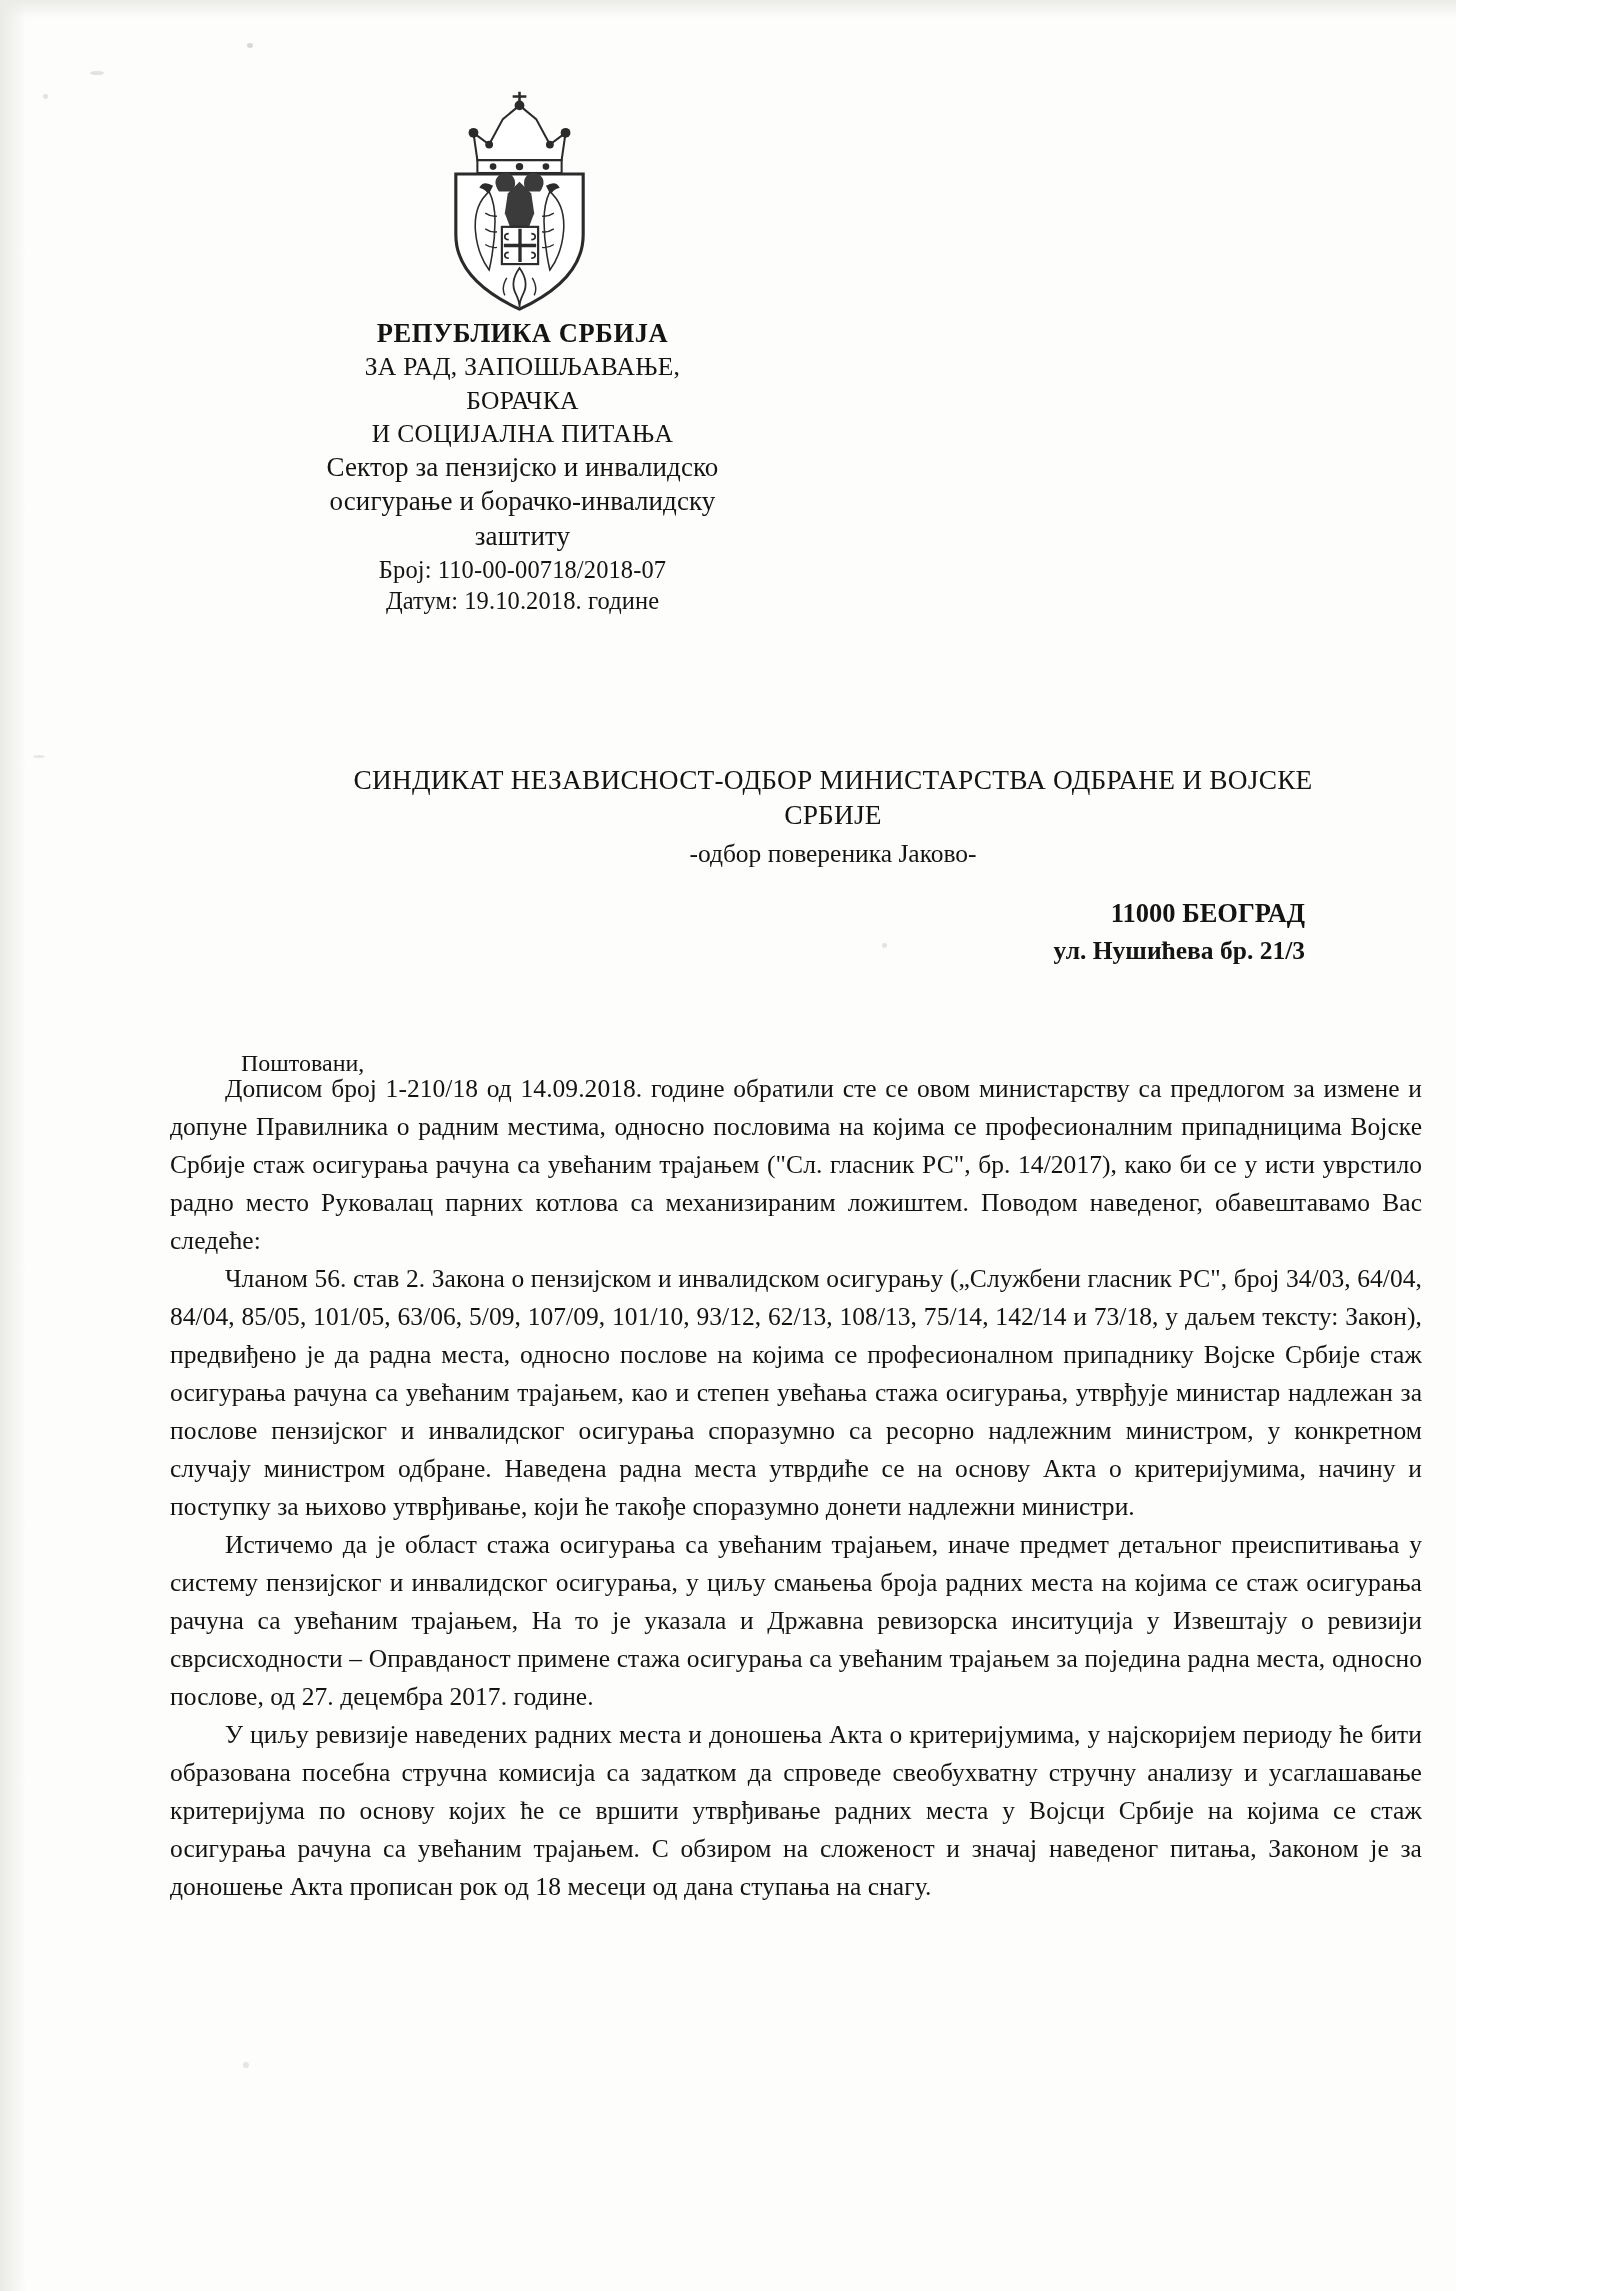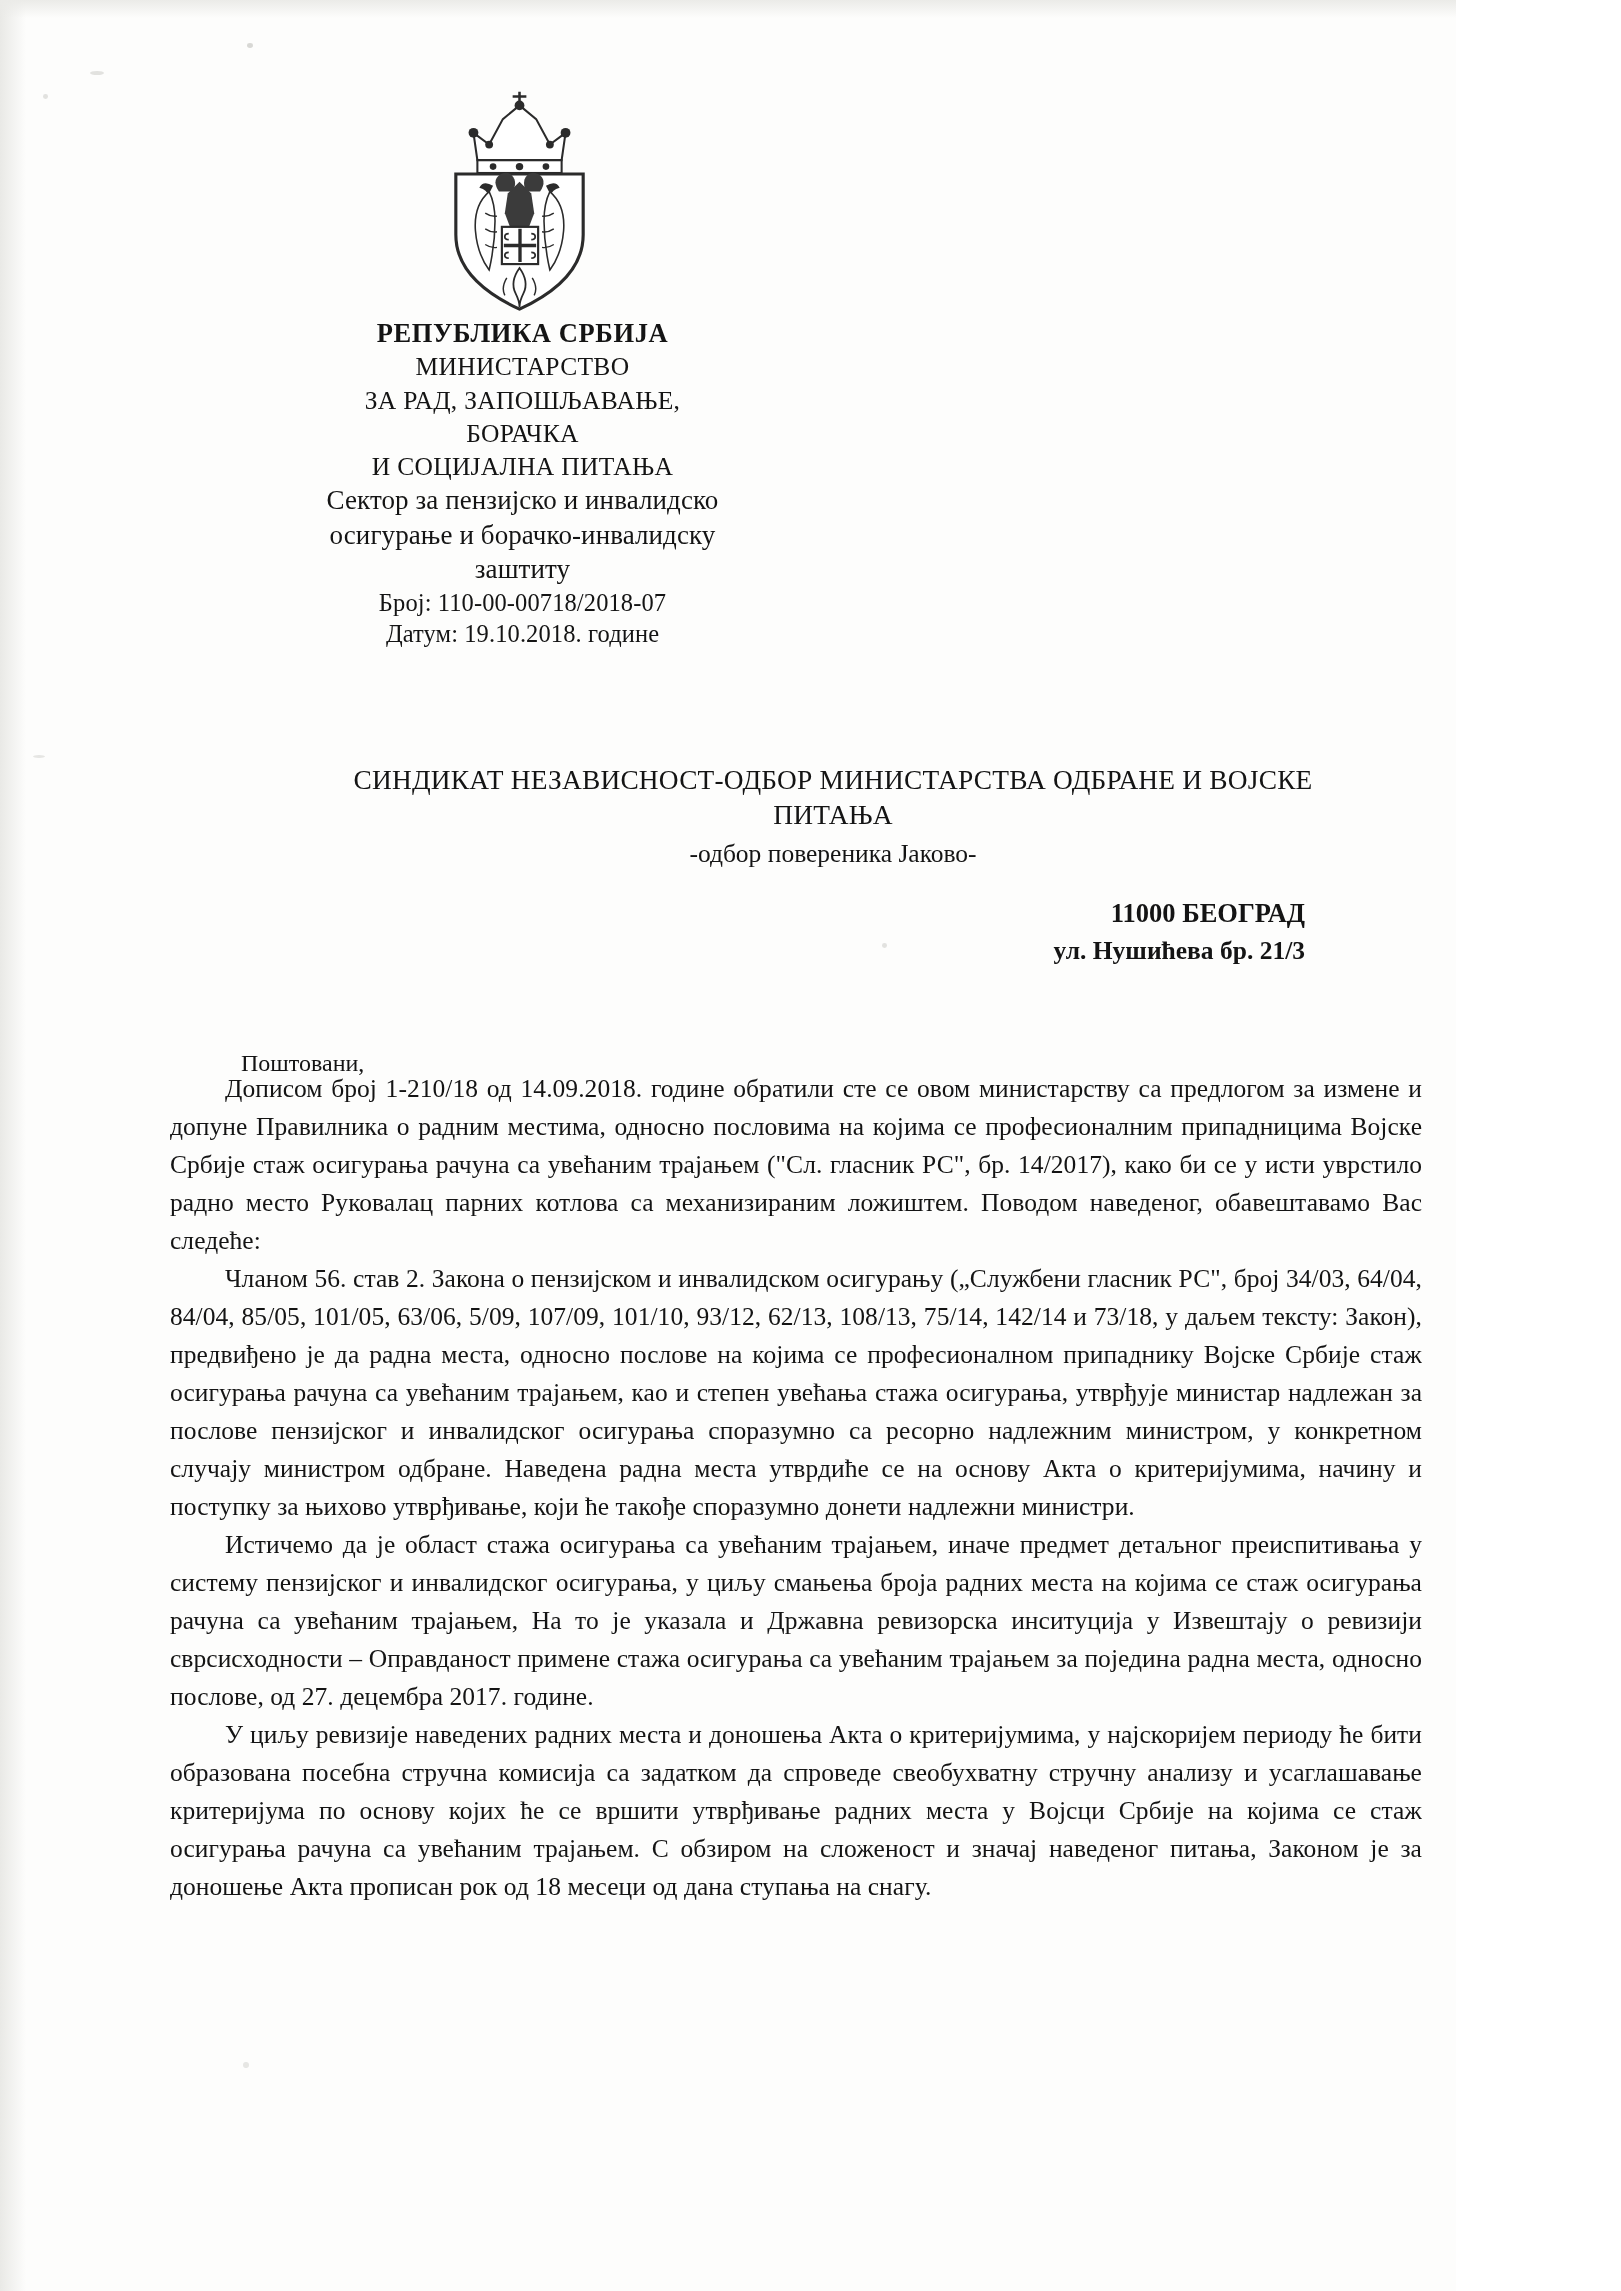--- a/index.html
+++ b/index.html
@@ -185,34 +185,33 @@
         <path d="M99 161 q4 0 4 3 q0 3 -4 3 M99 186 q4 0 4 -3 q0 -3 -4 -3" stroke-width="1.8"></path>
 
         <path d="M87 196 q-10 14 -4 26 q4 8 4 14 q0 -6 4 -14 q6 -12 -4 -26 Z" fill="#ffffff" stroke-width="1.8"></path>
         <path d="M74 206 q-6 10 -2 18 M100 206 q6 10 2 18" stroke-width="1.5"></path>
       </g>
     </svg>
   </div>
 
   <div class="letterhead">
     <div class="lh-country">РЕПУБЛИКА СРБИЈА</div>
-    <div class="lh-ministry">МИНИСТАРСТВО</div>
     <div class="lh-ministry">ЗА РАД, ЗАПОШЉАВАЊЕ,</div>
     <div class="lh-ministry">БОРАЧКА</div>
     <div class="lh-ministry">И СОЦИЈАЛНА ПИТАЊА</div>
     <div class="lh-sector">Сектор за пензијско и инвалидско</div>
     <div class="lh-sector">осигурање и борачко-инвалидску</div>
     <div class="lh-sector">заштиту</div>
     <div class="lh-meta">Број: 110-00-00718/2018-07</div>
     <div class="lh-meta">Датум: 19.10.2018. године</div>
   </div>
 
   <div class="recipient">
     <div class="rcpt-l1">СИНДИКАТ НЕЗАВИСНОСТ-ОДБОР МИНИСТАРСТВА ОДБРАНЕ И ВОЈСКЕ</div>
-    <div class="rcpt-l1">ПИТАЊА</div>
+    <div class="rcpt-l1">СРБИЈЕ</div>
     <div class="rcpt-l3">-одбор повереника Јаково-</div>
   </div>
 
   <div class="recipient-address">
     <div class="addr-city">11000 БЕОГРАД</div>
     <div class="addr-street">ул. Нушићева  бр. 21/3</div>
   </div>
 
   <div class="salutation">Поштовани,</div>
 

